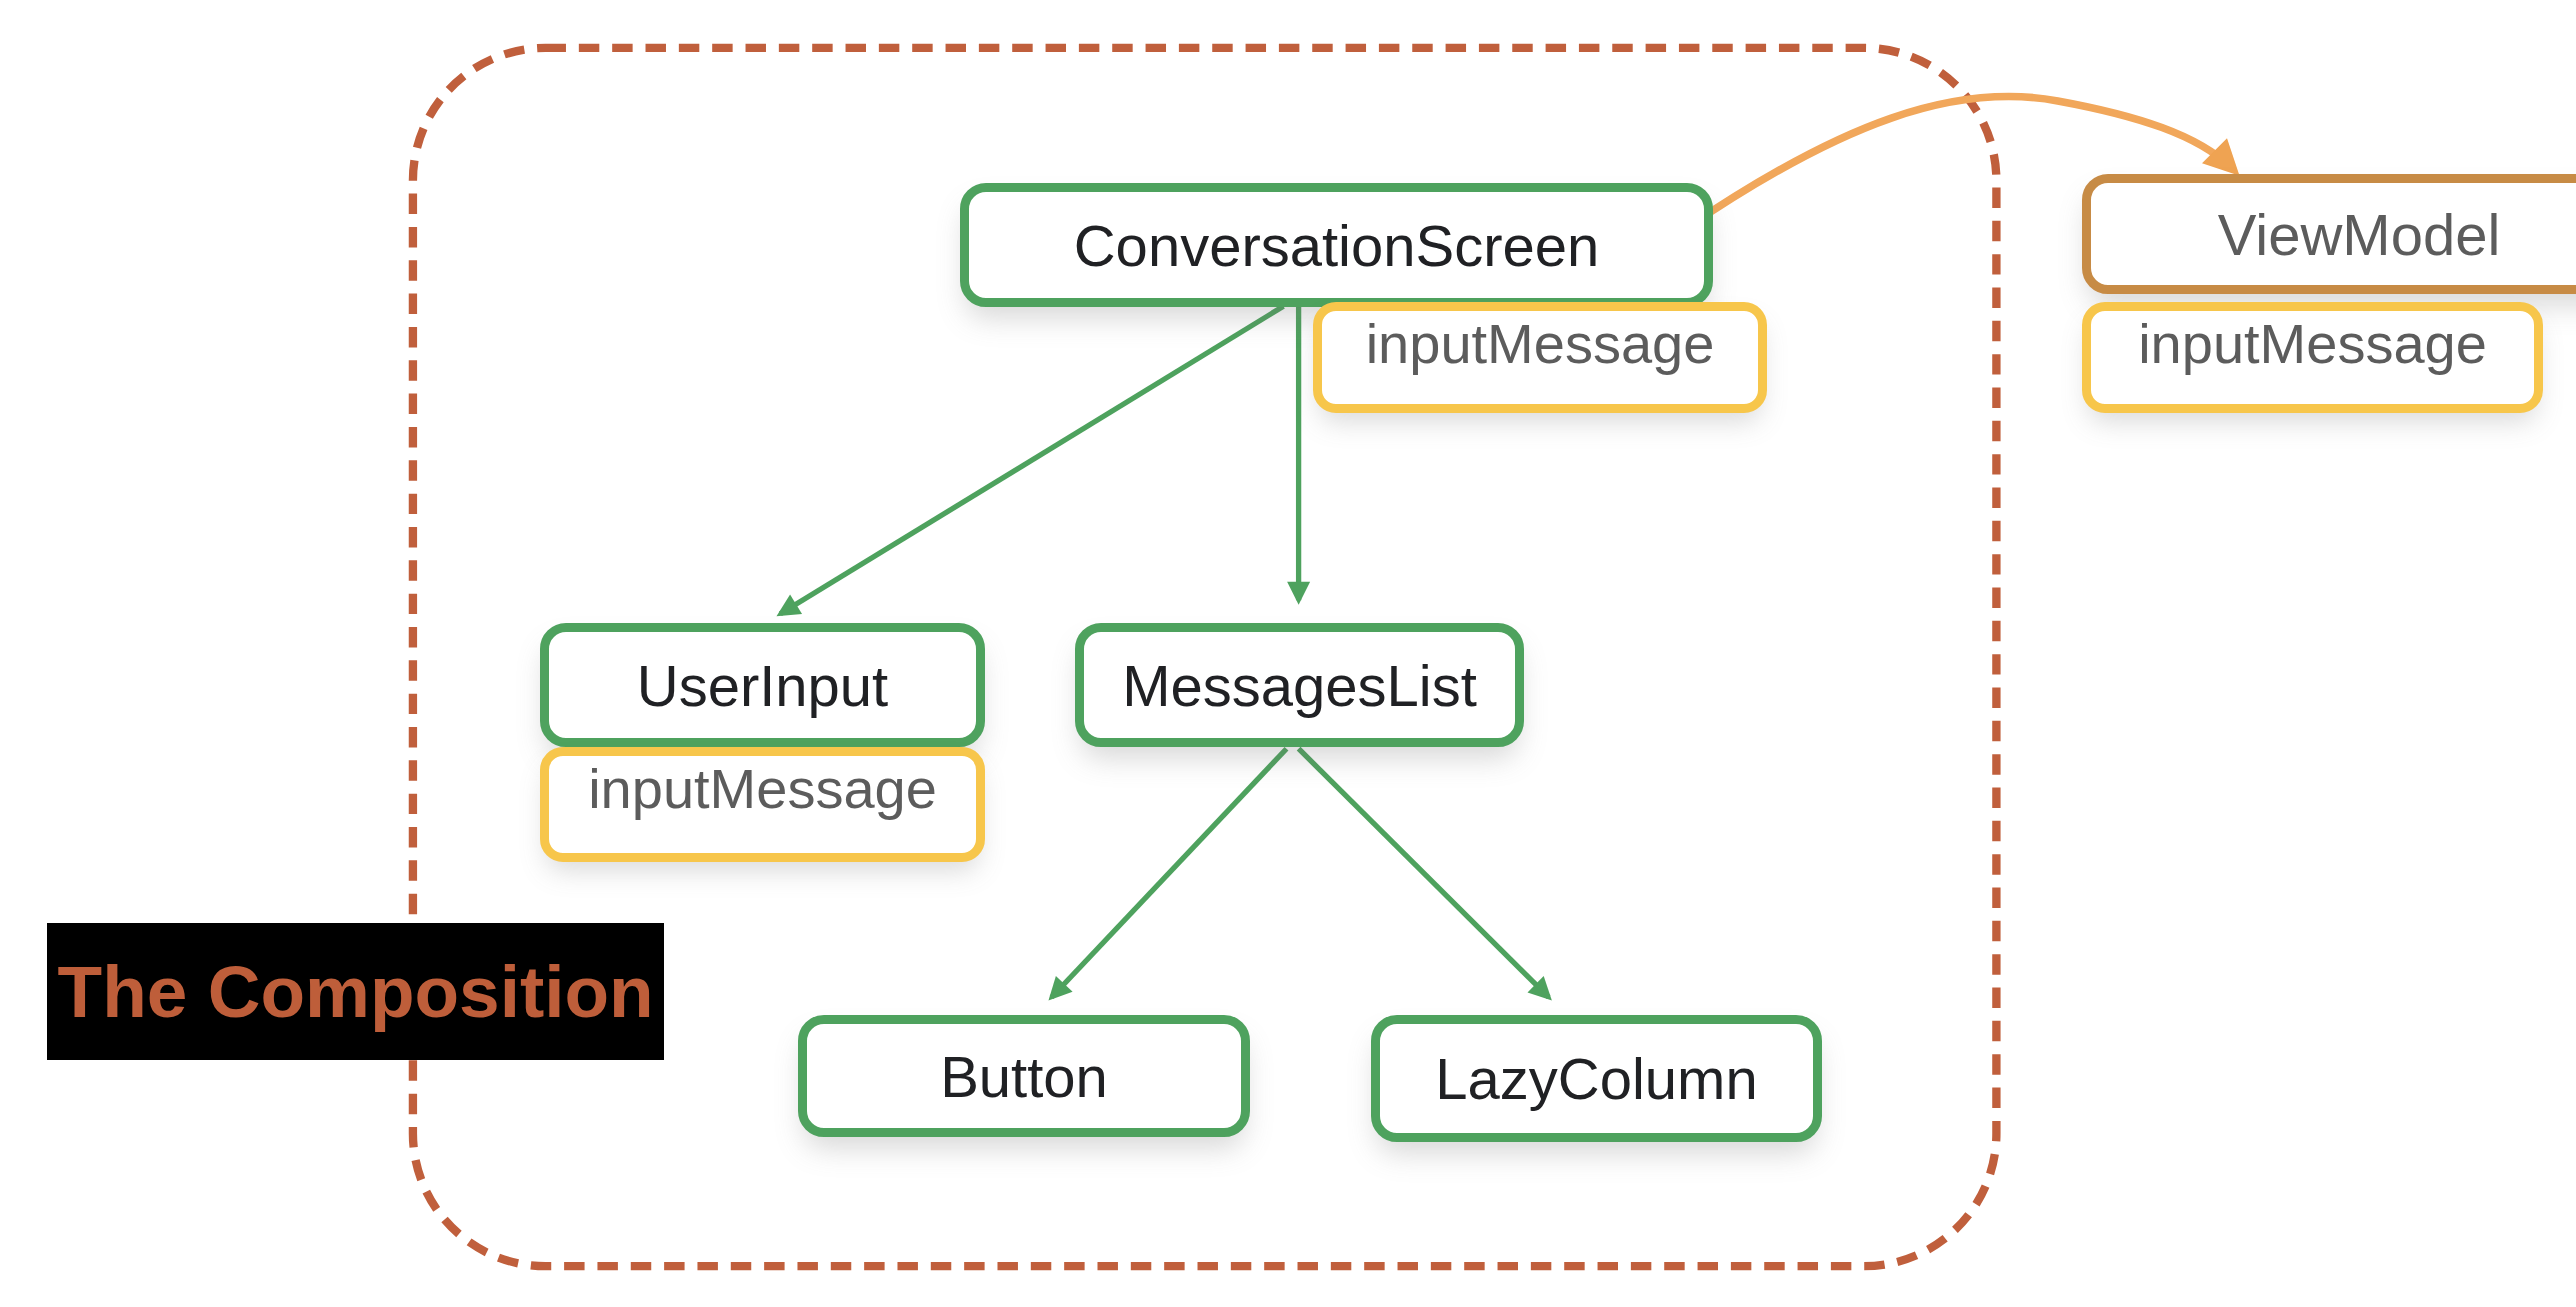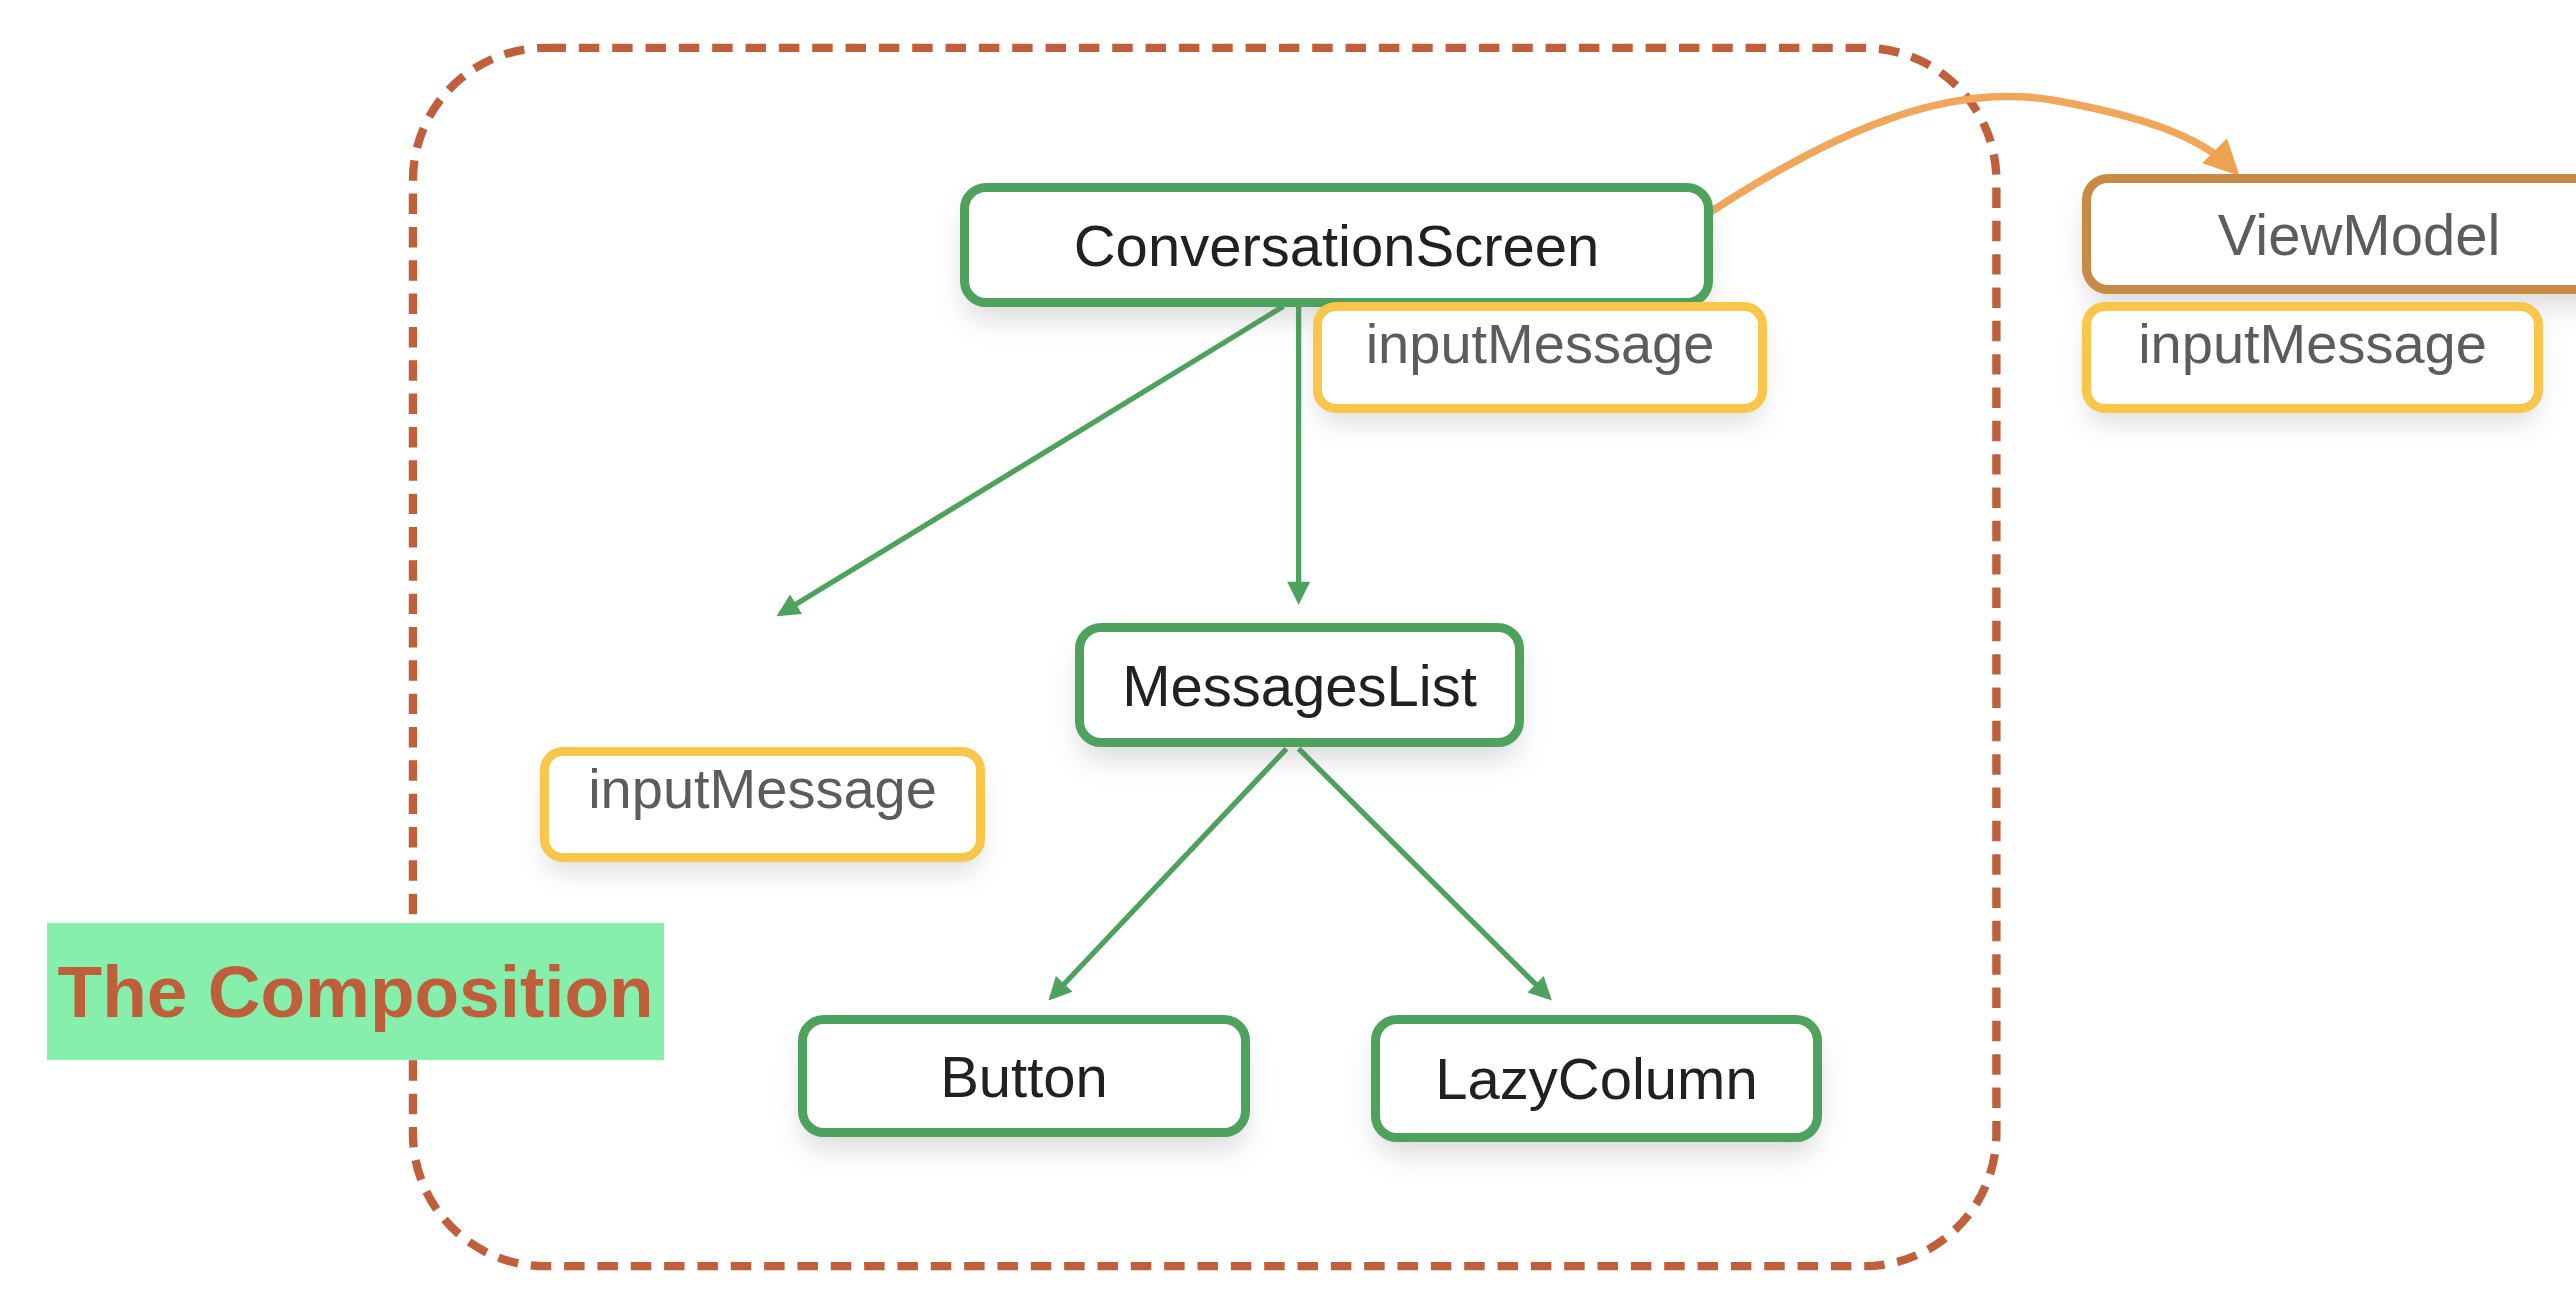--- a/index.html
+++ b/index.html
@@ -57,21 +57,21 @@
   }
   .badge .label {
     font-size: 56px;
     color: #5C5C5C;
     white-space: nowrap;
   }
   #composition-title {
     position: absolute;
     left: 47px;
     top: 923px;
-    background: #86efac;
+    background: #000000;
     padding: 32px 10.6px;
     font-size: 73px;
     font-weight: 700;
     color: #BE5E3A;
     line-height: 1;
     white-space: nowrap;
   }
 </style>
 </head>
 <body>
@@ -99,20 +99,23 @@
   </svg>
 
   <div class="node" style="left:930px; top:183px; width:753px; height:124px;margin-left:30px;">
     <span class="label">ConversationScreen</span>
   </div>
 
   <div class="badge" style="left:1313px; top:302px; width:454px; height:111px;">
     <span class="label">inputMessage</span>
   </div>
 
+  <div class="node" style="left:540px; top:623px; width:445px; height:124px;">
+    <span class="label">UserInput</span>
+  </div>
 
   <div class="badge" style="left:540px; top:747px; width:445px; height:115px;">
     <span class="label">inputMessage</span>
   </div>
 
   <div class="node" style="left:1075px; top:623px; width:449px; height:124px;">
     <span class="label">MessagesList</span>
   </div>
 
   <div class="node" style="left:798px; top:1015px; width:452px; height:122px;">

